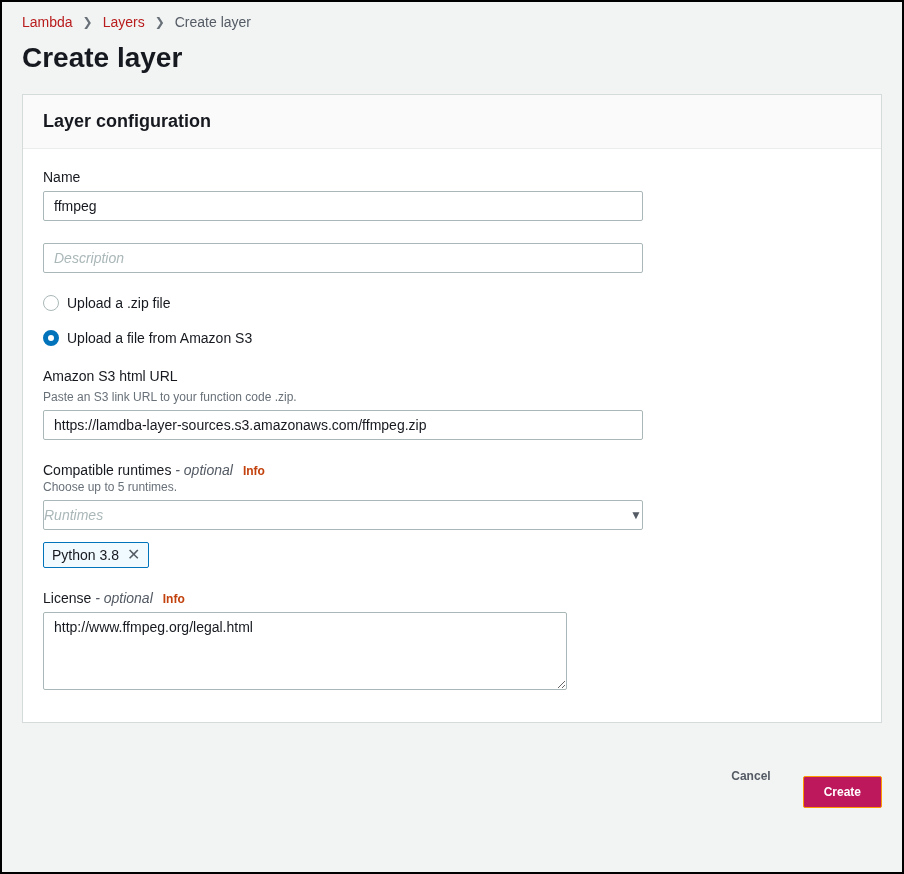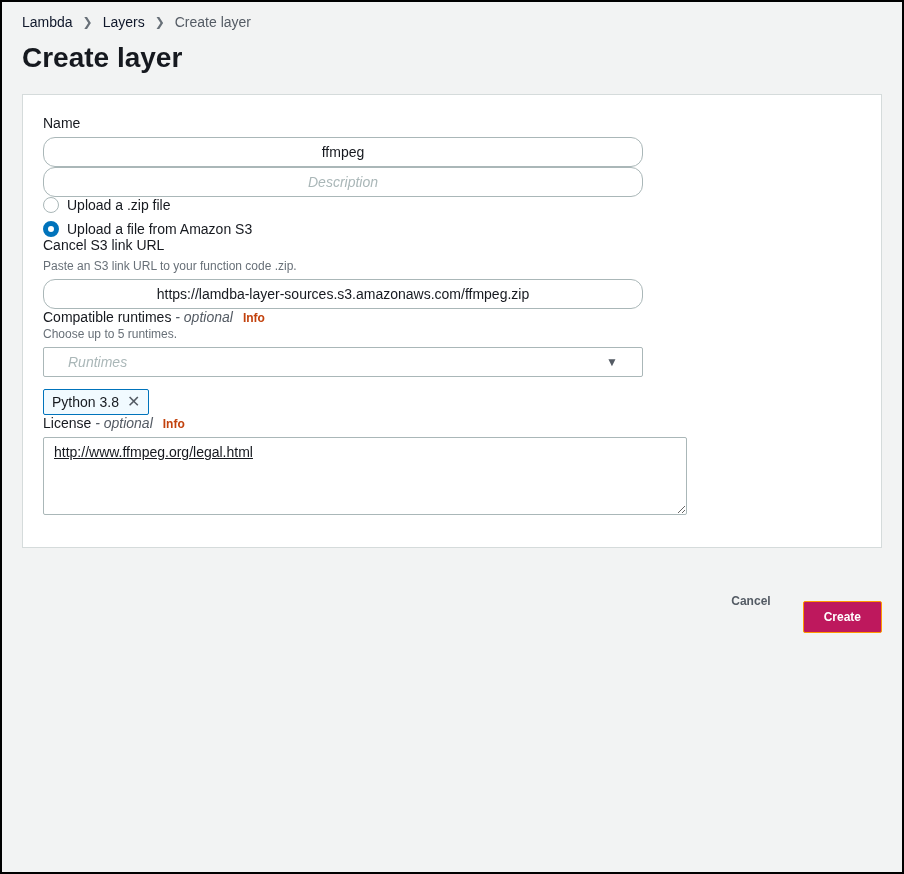--- a/index.html
+++ b/index.html
@@ -17,21 +17,21 @@
       color: #16191f;
     }
     .breadcrumb {
       display: flex;
       align-items: center;
       gap: 10px;
       font-size: 14px;
       padding: 4px 0 12px 0;
     }
     .breadcrumb a {
-      color: #0f172a;
+      color: #b91c1c;
       text-decoration: none;
       cursor: pointer;
     }
     .breadcrumb .sep {
       color: #687078;
       font-size: 12px;
     }
     .breadcrumb-current {
       color: #545b64;
     }
@@ -51,20 +51,21 @@
       background: #fafafa;
     }
     .panel-header h2 {
       font-size: 18px;
       font-weight: 700;
     }
     .panel-body {
       padding: 20px 20px 28px 20px;
     }
     .form-group {
+      margin-bottom: 22px;
     }
     .form-label {
       display: block;
       font-size: 14px;
       font-weight: 400;
       color: #16191f;
       margin-bottom: 6px;
     }
     .form-label .optional {
       font-style: italic;
@@ -87,45 +88,43 @@
       font-size: 12px;
       color: #687078;
       margin-top: 2px;
       margin-bottom: 6px;
     }
     .text-input {
       width: 600px;
       padding: 6px 10px;
       font-size: 14px;
       border: 1px solid #aab7b8;
-      border-radius: 12px;
+      border-radius: 2px;
       color: #16191f;
       font-family: inherit;
-      text-align: center;
     }
     .text-input::placeholder {
       color: #aab7b8;
       font-style: italic;
     }
     .textarea-input {
-      width: 644px;
+      width: 524px;
       height: 78px;
       padding: 6px 10px;
       font-size: 14px;
       border: 1px solid #aab7b8;
       border-radius: 2px;
       color: #16191f;
       font-family: inherit;
       resize: both;
-      text-decoration: underline;
     }
     .radio-group {
       display: flex;
       flex-direction: column;
-      gap: 8px;
+      gap: 19px;
     }
     .radio-option {
       display: flex;
       align-items: center;
       gap: 8px;
       cursor: pointer;
     }
     .radio-circle {
       width: 16px;
       height: 16px;
@@ -140,21 +139,21 @@
       border: 5px solid #0073bb;
     }
     .radio-label {
       font-size: 14px;
       color: #16191f;
     }
     .select-box {
       width: 600px;
       border: 1px solid #aab7b8;
       border-radius: 2px;
-      padding: 6px 24px;
+      padding: 6px 0;
       font-size: 14px;
       color: #aab7b8;
       font-style: italic;
       display: flex;
       justify-content: space-between;
       align-items: center;
       cursor: pointer;
       background: #fff;
     }
     .select-caret {
@@ -214,20 +213,23 @@
   <a>Lambda</a>
   <span class="sep">❯</span>
   <a>Layers</a>
   <span class="sep">❯</span>
   <span class="breadcrumb-current">Create layer</span>
 </div>
 
 <h1 class="page-title">Create layer</h1>
 
 <div class="panel">
+  <div class="panel-header">
+    <h2>Layer configuration</h2>
+  </div>
   <div class="panel-body">
 
     <div class="form-group">
       <label class="form-label">Name</label>
       <input type="text" class="text-input" value="ffmpeg" style="">
     </div>
 
     <div class="form-group">
       <input type="text" class="text-input" placeholder="Description" style="">
     </div>
@@ -237,21 +239,21 @@
         <span class="radio-circle"></span>
         <span class="radio-label">Upload a .zip file</span>
       </div>
       <div class="radio-option selected">
         <span class="radio-circle"></span>
         <span class="radio-label">Upload a file from Amazon S3</span>
       </div>
     </div>
 
     <div class="form-group">
-      <label class="form-label">Cancel S3 link URL</label>
+      <label class="form-label">Amazon S3 html URL</label>
       <div class="help-text">Paste an S3 link URL to your function code .zip.</div>
       <input type="text" class="text-input" value="https://lamdba-layer-sources.s3.amazonaws.com/ffmpeg.zip" style="">
     </div>
 
     <div class="form-group">
       <div class="label-row">
         <label class="form-label" style="margin-bottom:0;">
           <span>Compatible runtimes</span><span class="optional"> - optional</span>
         </label>
         <a class="info-link">Info</a>

